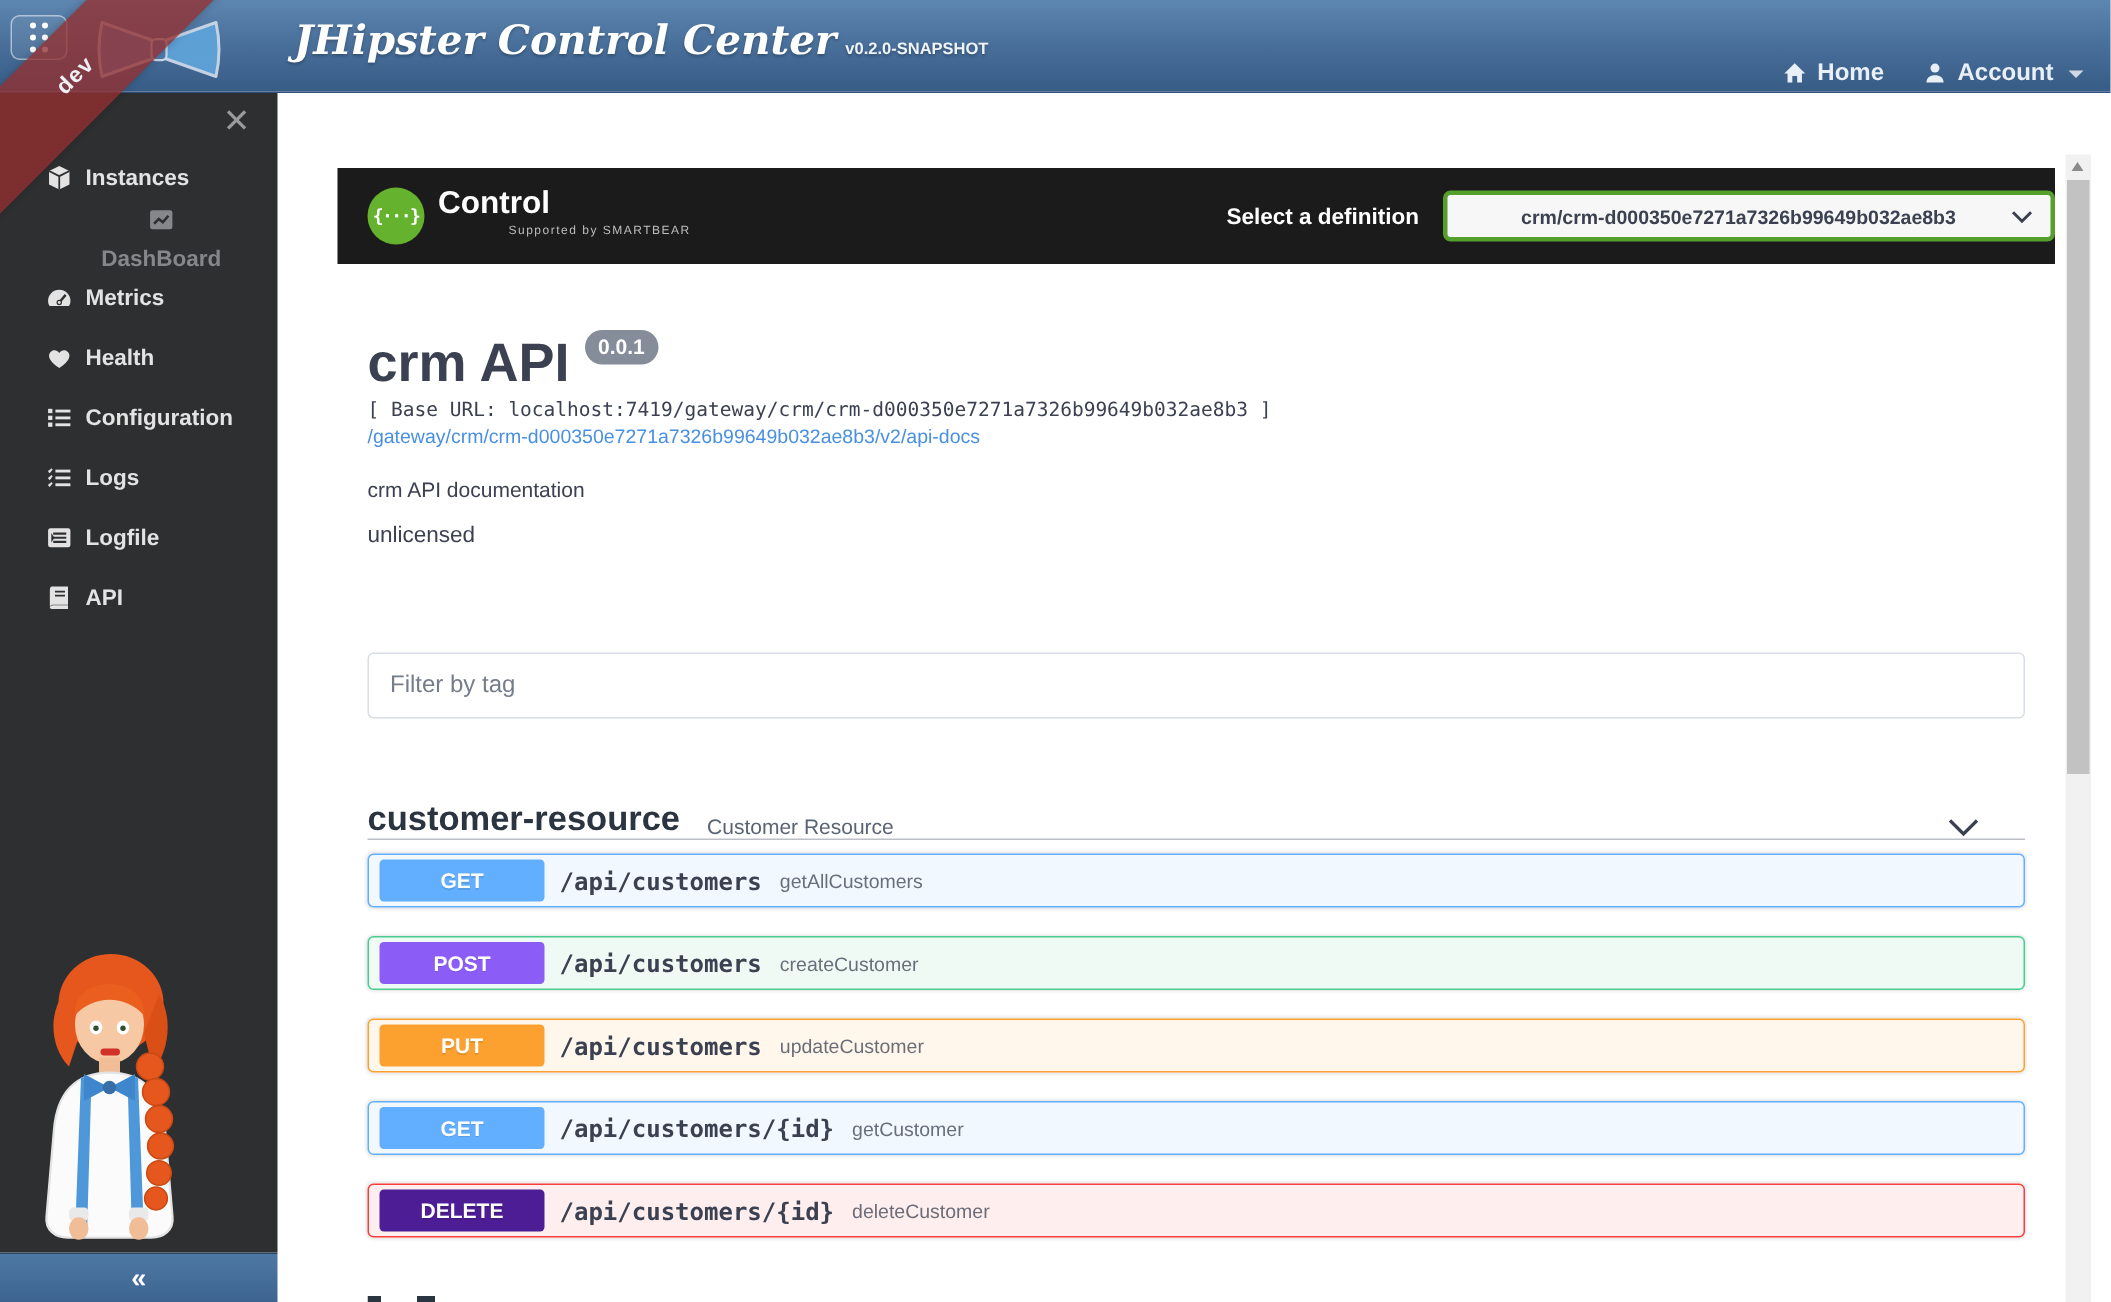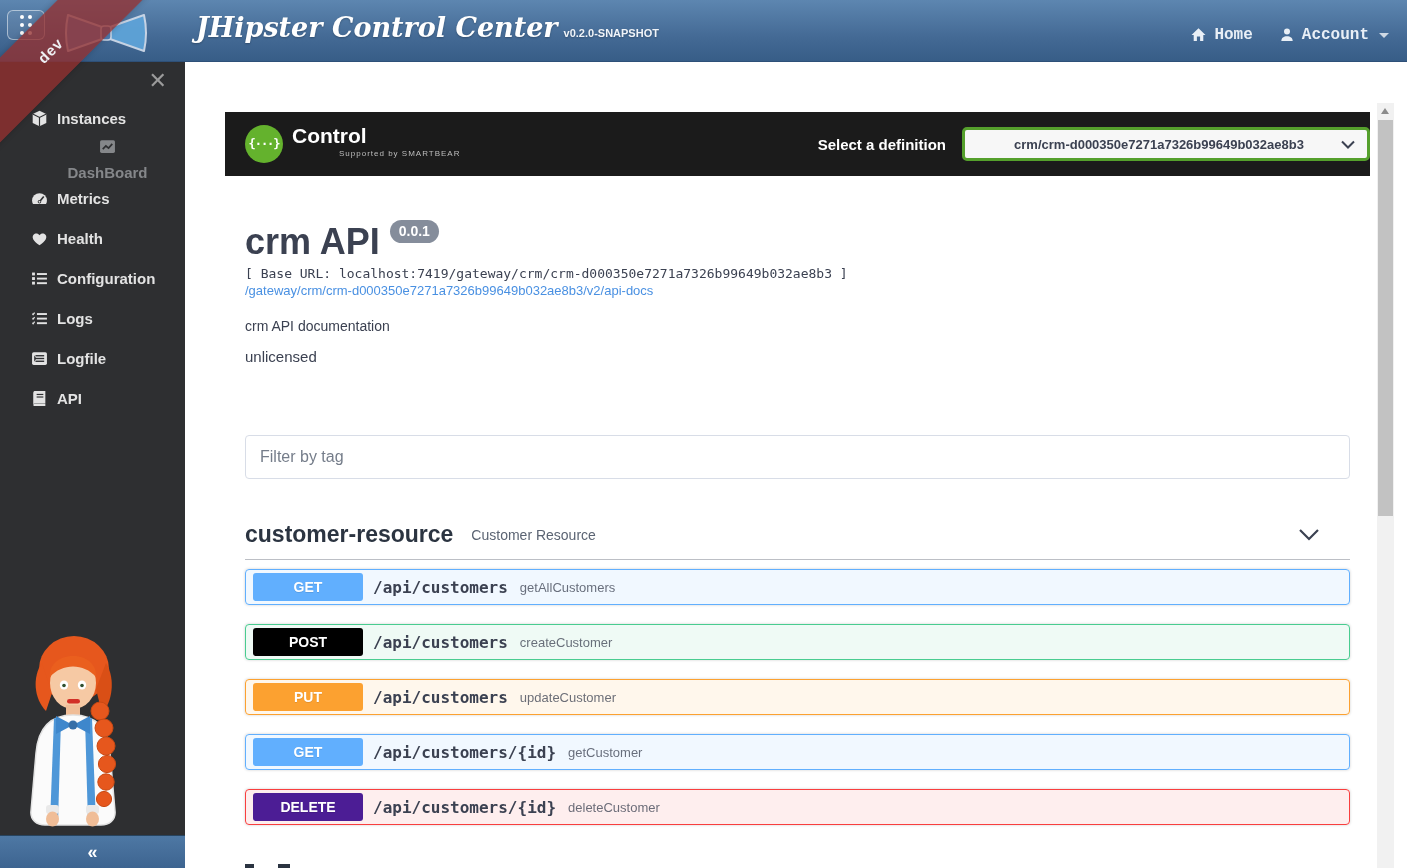--- a/index.html
+++ b/index.html
@@ -14,22 +14,22 @@
     background:rgba(255,255,255,.08); border:1px solid rgba(255,255,255,.5); border-radius:6px;
     display:flex; align-items:center; justify-content:center; cursor:pointer; }
   .grid-dots { display:grid; grid-template-columns:repeat(2,4px); grid-template-rows:repeat(3,4px); gap:4px; }
   .grid-dots i { width:4px; height:4px; border-radius:50%; background:#fff; }
   .bowtie { position:absolute; left:62px; top:10px; z-index:21; }
   .app-title { position:absolute; left:196px; top:12px; z-index:21; color:#fff;
     font-family:"DejaVu Serif", serif; font-style:italic; font-weight:bold; font-size:27px;
     text-shadow:0 1px 2px rgba(0,0,0,.25); white-space:nowrap; }
   .app-version { font-family:"Liberation Sans", sans-serif; font-style:normal; font-weight:bold;
     font-size:11px; color:#f0f4f9; margin-left:6px; vertical-align:baseline; }
-  .header-nav { position:absolute; right:18px; top:4px; height:62px; display:flex; align-items:center;
-    gap:26px; z-index:21;font-family:Liberation Mono, monospace; }
+  .header-nav { position:absolute; right:18px; top:18px; height:62px; display:flex; align-items:center;
+    gap:26px; z-index:21; }
   .nav-item { display:flex; align-items:center; gap:7px; color:#e9eff6; font-weight:bold;
     font-size:16px; cursor:pointer; }
   .nav-item svg { display:block; }
   .caret-down { width:0; height:0; border-left:5px solid transparent; border-right:5px solid transparent;
     border-top:5px solid #cfd9e4; margin-left:3px; }
 
   
   .ribbon { position:absolute; left:-105px; top:20px; width:310px; height:60px; z-index:30;
     background:rgba(148,47,47,.78); transform:rotate(-45deg);
     display:flex; align-items:center; justify-content:center;
@@ -83,21 +83,21 @@
     text-decoration:none; cursor:pointer; }
   .api-desc { position:absolute; left:60px; top:256px; font-size:14px; color:#3b4151; }
   .api-license { position:absolute; left:60px; top:286px; font-size:15px; color:#3b4151; }
 
   .filter-input { position:absolute; left:60px; top:373px; width:1105px; height:44px;
     border:1px solid #d8dde7; border-radius:4px; padding:0 14px; font-size:16px;
     font-family:"Liberation Sans", sans-serif; color:#3b4151; outline:none; }
   .filter-input::placeholder { color:#757d8a; }
 
   .tag-section { position:absolute; left:60px; top:448px; width:1105px; height:50px;
-    border-bottom:1px solid #bcbfc5; display:flex; align-items:center; cursor:pointer; }
+    border-bottom:1px solid #bcbfc5; display:flex; align-items:flex-end; cursor:pointer; }
   .tag-name { font-size:23px; font-weight:bold; color:#2b3441; }
   .tag-desc { font-size:14px; color:#5b6473; margin-left:18px; }
   .tag-chevron { margin-left:auto; margin-right:30px; }
 
   .ops { position:absolute; left:60px; top:507px; width:1105px; }
   .op-row { height:36px; border-radius:4px; border:1px solid; display:flex; align-items:center;
     margin-bottom:19px; box-shadow:0 0 3px rgba(0,0,0,.19); cursor:pointer; }
   .op-badge { width:110px; height:28px; margin-left:7px; border-radius:3px; color:#fff;
     font-size:14px; font-weight:bold; display:flex; align-items:center; justify-content:center;
     text-shadow:0 1px 0 rgba(0,0,0,.1); }
@@ -342,21 +342,21 @@
   </div>
 
   <div class="ops" id="ops">
   <div class="op-row" style="border-color: rgb(97, 175, 254); background: rgba(97, 175, 254, 0.09);">
     <span class="op-badge" style="background: rgb(97, 175, 254);">GET</span>
     <span class="op-path">/api/customers</span>
     <span class="op-id">getAllCustomers</span>
   </div>
 
   <div class="op-row" style="border-color: rgb(73, 204, 144); background: rgba(73, 204, 144, 0.09);">
-    <span class="op-badge" style="background: #000000;">POST</span>
+    <span class="op-badge" style="background: #8b5cf6;">POST</span>
     <span class="op-path">/api/customers</span>
     <span class="op-id">createCustomer</span>
   </div>
 
   <div class="op-row" style="border-color: rgb(252, 161, 48); background: rgba(252, 161, 48, 0.09);">
     <span class="op-badge" style="background: rgb(252, 161, 48);">PUT</span>
     <span class="op-path">/api/customers</span>
     <span class="op-id">updateCustomer</span>
   </div>
 

